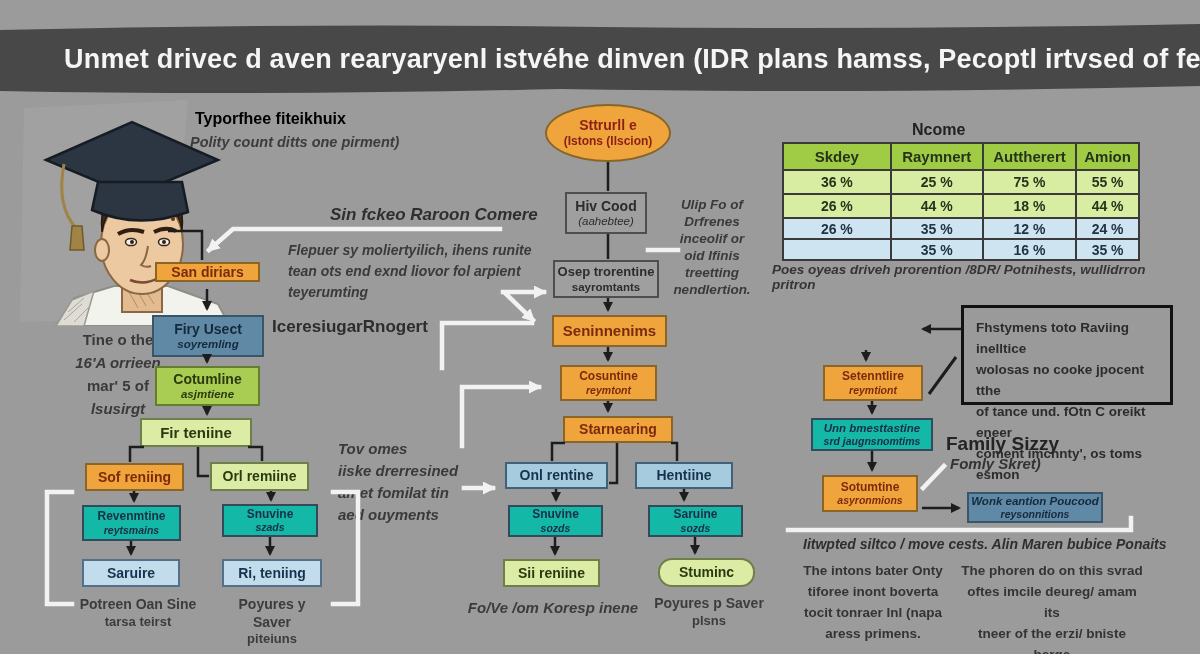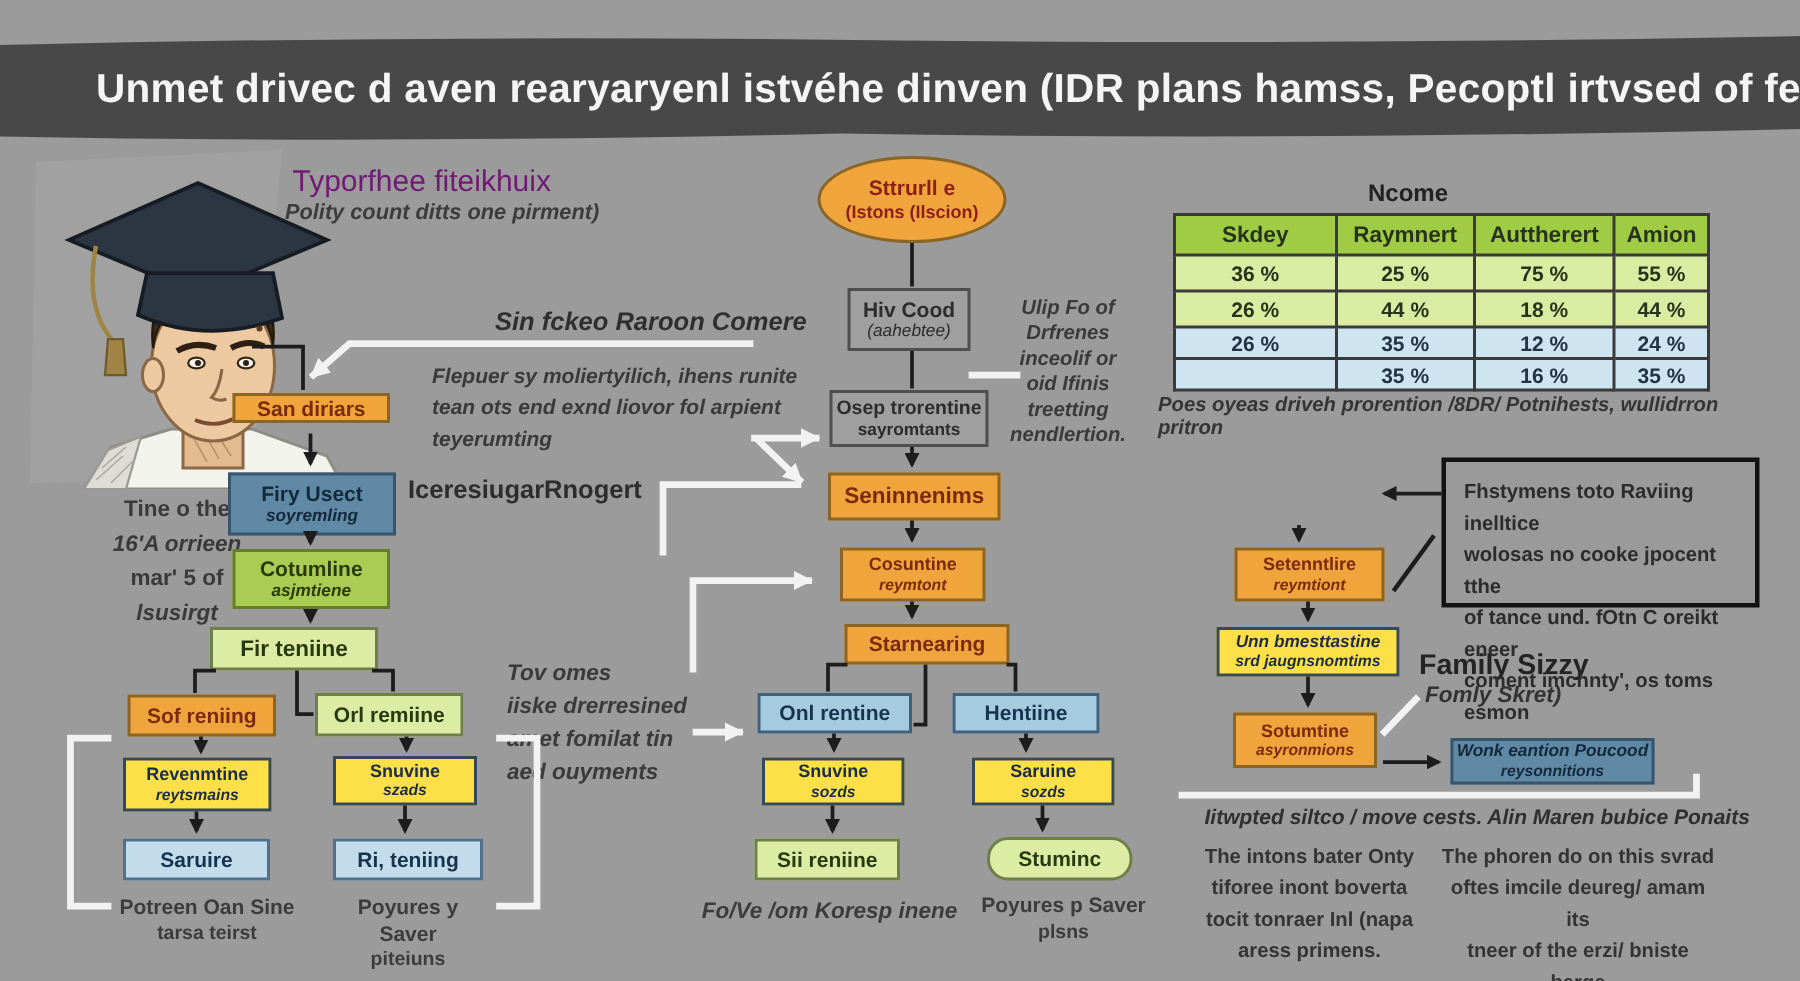--- a/index.html
+++ b/index.html
@@ -16,21 +16,21 @@
   .box{position:absolute;box-sizing:border-box;display:flex;flex-direction:column;align-items:center;
     justify-content:center;text-align:center;border:2px solid #555;line-height:1.05;padding:1px 2px;}
   .box .l1{font-weight:bold;font-size:14px;}
   .box .l2{font-weight:bold;font-style:italic;font-size:11.5px;margin-top:2px;}
   .small .l1{font-size:12px;}
   .small .l2{font-size:10.5px;}
   .orange{background:#f0a53c;border-color:#8a6526;color:#7c2a0e;}
   .steel{background:#6089a6;border-color:#39556b;color:#14293c;}
   .green{background:#a9cc52;border-color:#647d2e;color:#2b3a0e;}
   .lgreen{background:#ddeca4;border-color:#6f7f4a;color:#2a3a10;}
-  .slate{background:#fde047;border-color:#34495c;color:#1b2d47;}
+  .slate{background:#14b8a6;border-color:#34495c;color:#1b2d47;}
   .lblue{background:#c2dcec;border-color:#52708a;color:#16344e;}
   .mblue{background:#a6cade;border-color:#41607a;color:#16344e;}
   .ghost{background:rgba(165,165,165,.35);border-color:#4e4e4e;color:#2c2c2c;}
   .ellipse{border-radius:50%;}
   .txt{position:absolute;color:#3a3a3a;}
   .lines span{display:block;}
   .cap{font-weight:bold;color:#3c3c3c;font-size:14px;text-align:center;line-height:1.25;}
   table.inc{border-collapse:collapse;}
   table.inc td,table.inc th{border:2px solid #3a3a3a;font-size:14px;font-weight:bold;color:#27331c;
     text-align:center;padding:0;}
@@ -83,21 +83,21 @@
     <path d="M136,134 Q148,128 158,133" stroke="#2e1f12" stroke-width="4" fill="none"></path>
     <ellipse cx="113" cy="144" rx="5.5" ry="3.6" fill="#f6f2ea" stroke="#33271a" stroke-width="1.5"></ellipse>
     <ellipse cx="146" cy="144" rx="5.5" ry="3.6" fill="#f6f2ea" stroke="#33271a" stroke-width="1.5"></ellipse>
     <circle cx="114" cy="144" r="2" fill="#2f2013"></circle>
       <circle cx="146" cy="144" r="2" fill="#2f2013"></circle>
     <path d="M130,148 Q128,162 123,167 Q128,170 133,168" stroke="#8a6845" stroke-width="2" fill="none"></path>
     <path d="M112,182 Q126,188 140,180" stroke="#7a4a33" stroke-width="2.5" fill="none"></path>
     <circle cx="155" cy="121" r="2" fill="#5a3a22"></circle>
   </svg>
 
-  <div class="txt" style="left:195px;top:110px;font-size:20px;font-weight:normal;color:#701a75;">Typorfhee fiteikhuix</div>
+  <div class="txt" style="left:195px;top:110px;font-size:16px;font-weight:bold;color:#000000;">Typorfhee fiteikhuix</div>
   <div class="txt" style="left:190px;top:134px;font-size:14.5px;font-style:italic;font-weight:600;color:#3c3c3c;">Polity count ditts one pirment)</div>
   <div class="txt" style="left:330px;top:205px;font-size:17px;font-weight:bold;font-style:italic;color:#2f2f2f;">Sin fckeo Raroon Comere</div>
   <div class="txt lines" style="left:288px;top:240px;font-size:14px;font-style:italic;font-weight:600;line-height:21px;">
     <span>Flepuer sy moliertyilich, ihens runite</span>
     <span>tean ots end exnd liovor fol arpient</span>
     <span>teyerumting</span>
   </div>
   <div class="txt lines" style="left:52px;top:328px;width:132px;font-size:15px;font-weight:600;line-height:23px;text-align:center;">
     <span>Tine o the</span>
     <span style="font-style:italic">16'A orrieen</span>

